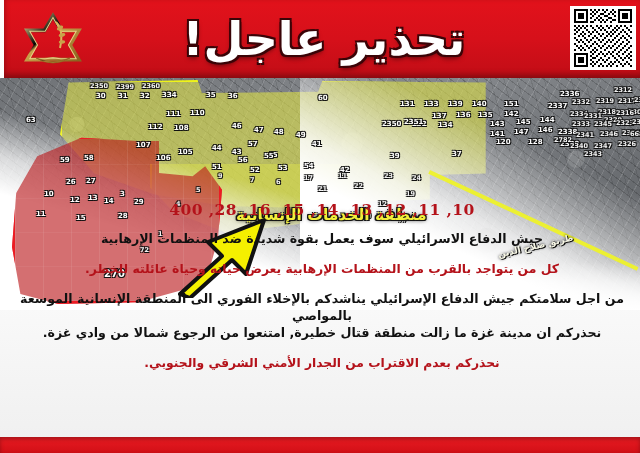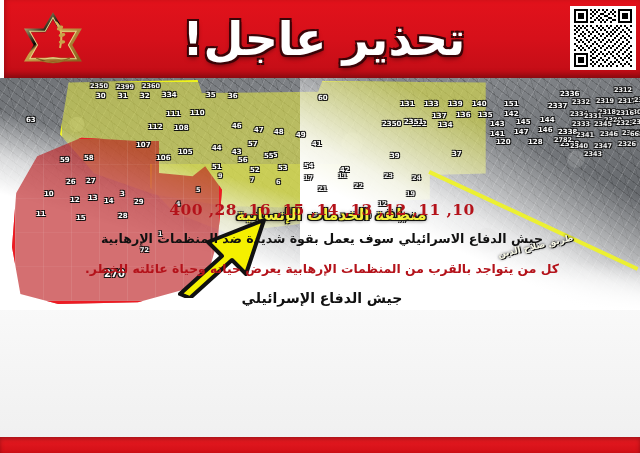--- a/index.html
+++ b/index.html
@@ -505,19 +505,23 @@
   <div class="body-text">
 
     <p class="para blocks">10, 11, 12, 13, 14, 15, 16, 28, 400</p>
 
     <p class="para block-2">
       <span>جيش الدفاع الاسرائيلي سوف يعمل بقوة شديدة ضد المنظمات الإرهابية</span><br>
     </p>
 
     <p class="para warn">كل من يتواجد بالقرب من المنظمات الإرهابية يعرض حياته وحياة عائلته للخطر.</p>
 
-
-
-    <p class="para signature">جيش الدفاع الإسرائيلي</p>
+    <p class="para block-3">
+      <span>من اجل سلامتكم جيش الدفاع الإسرائيلي يناشدكم بالإخلاء الفوري الى المنطقة الإنسانية الموسعة بالمواصي</span><br>
+      <span>نحذركم ان مدينة غزة ما زالت منطقة قتال خطيرة, امتنعوا من الرجوع شمالا من وادي غزة.</span>
+    </p>
+
+    <p class="para warn2">نحذركم بعدم الاقتراب من الجدار الأمني الشرقي والجنوبي.</p>
+
   </div>
 
   <div class="footer"></div>
 </div>
 
 </body></html>

